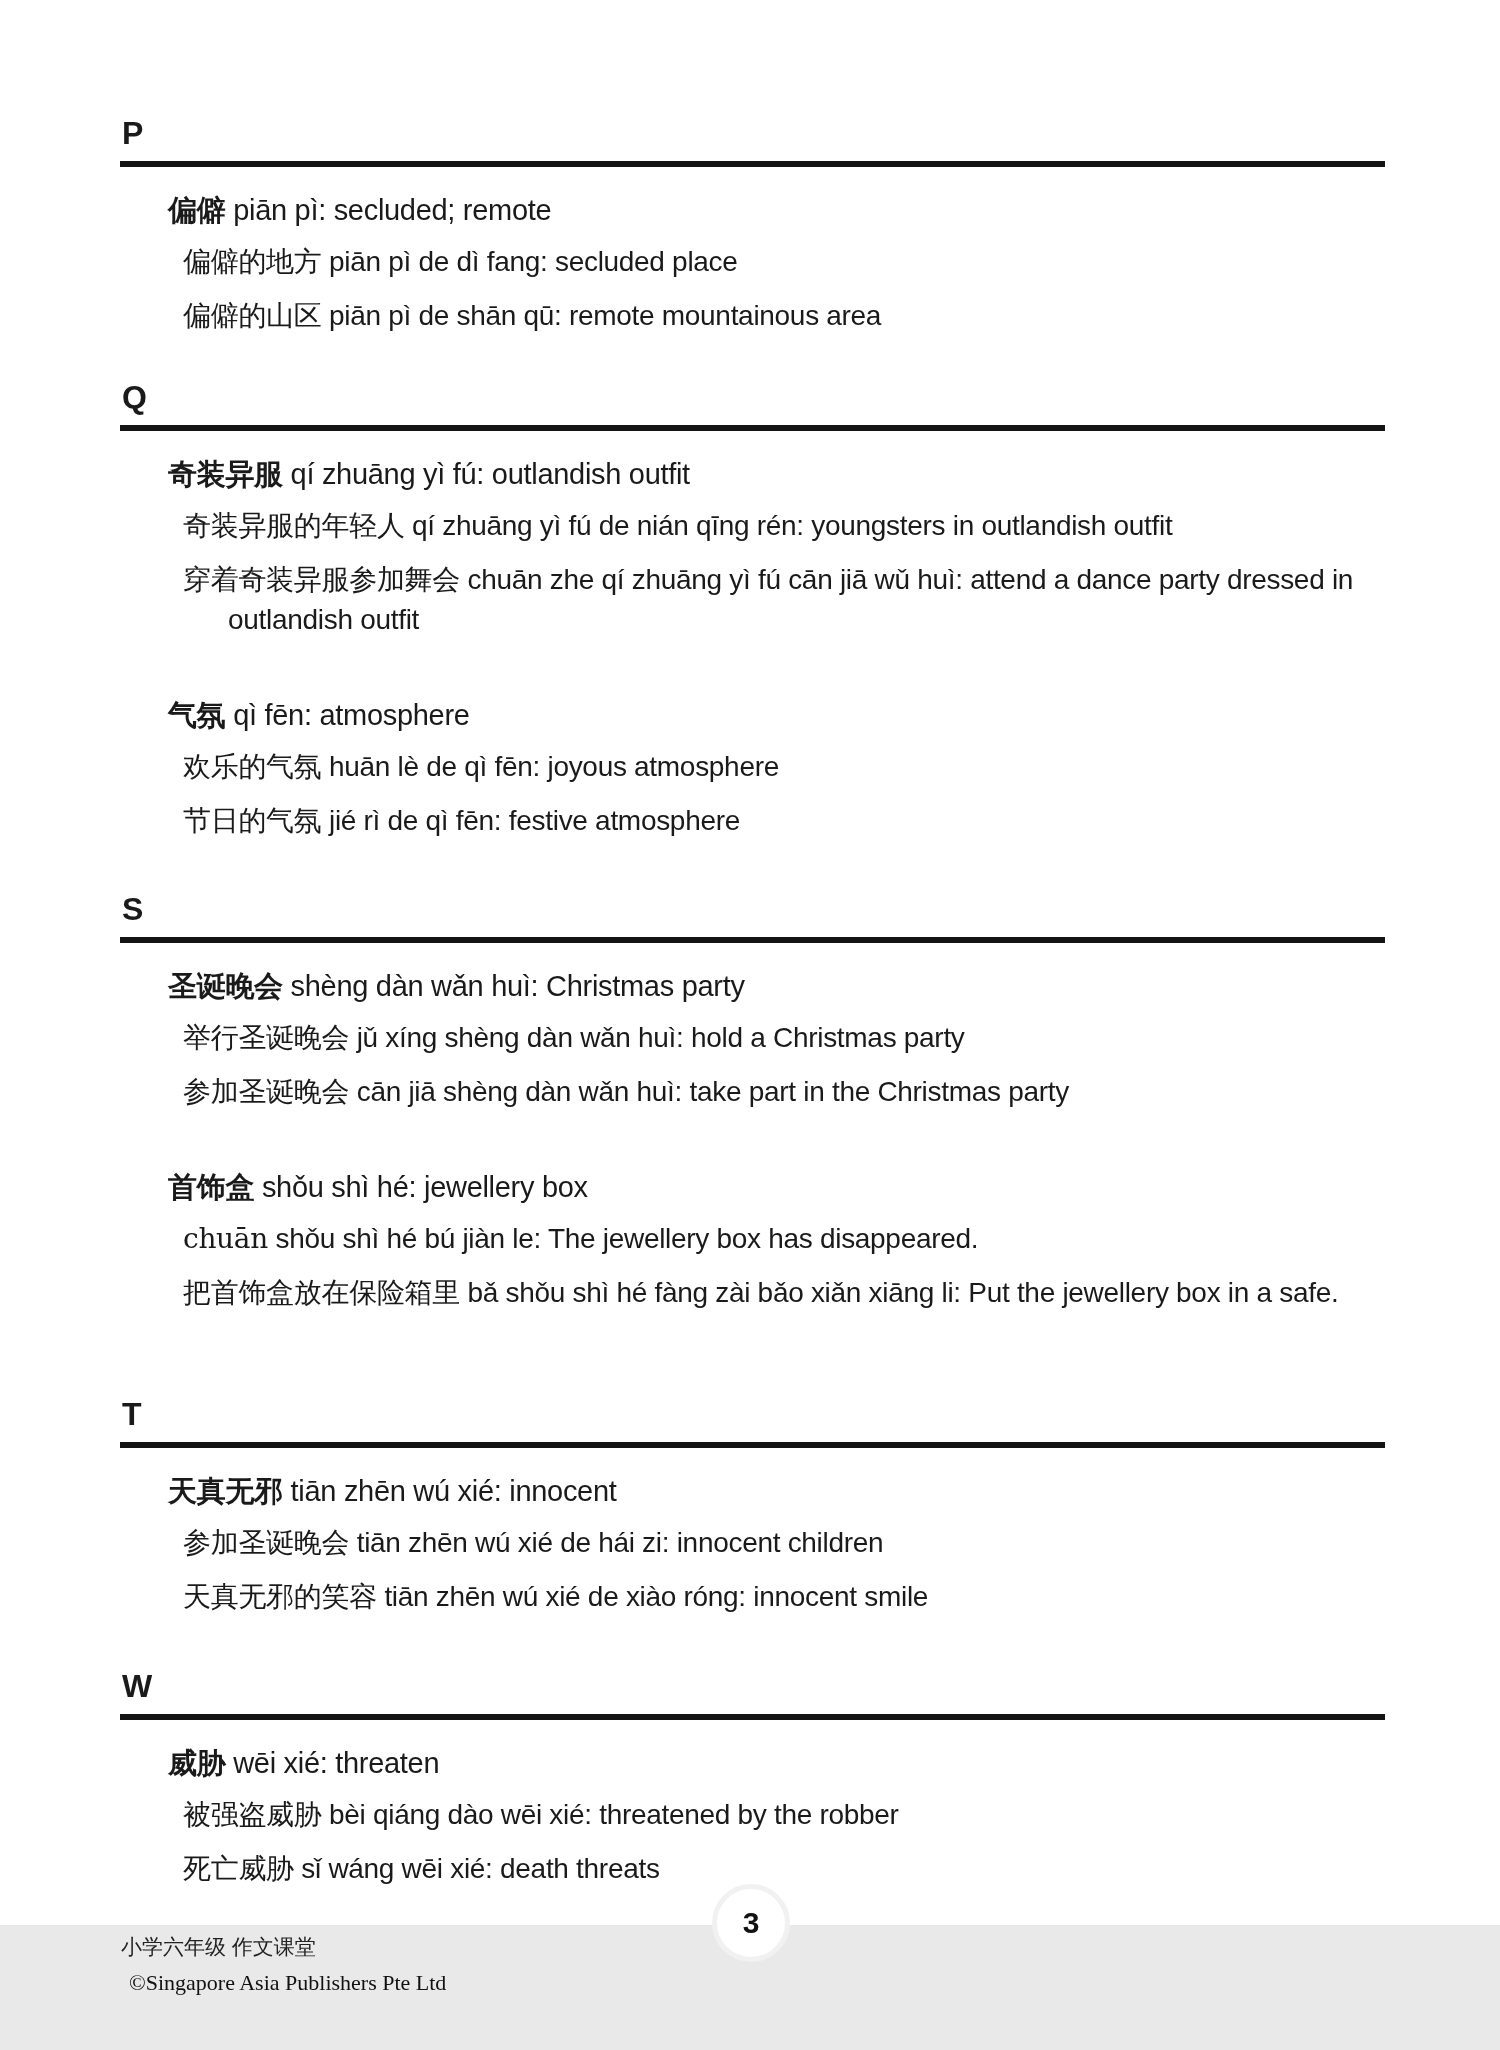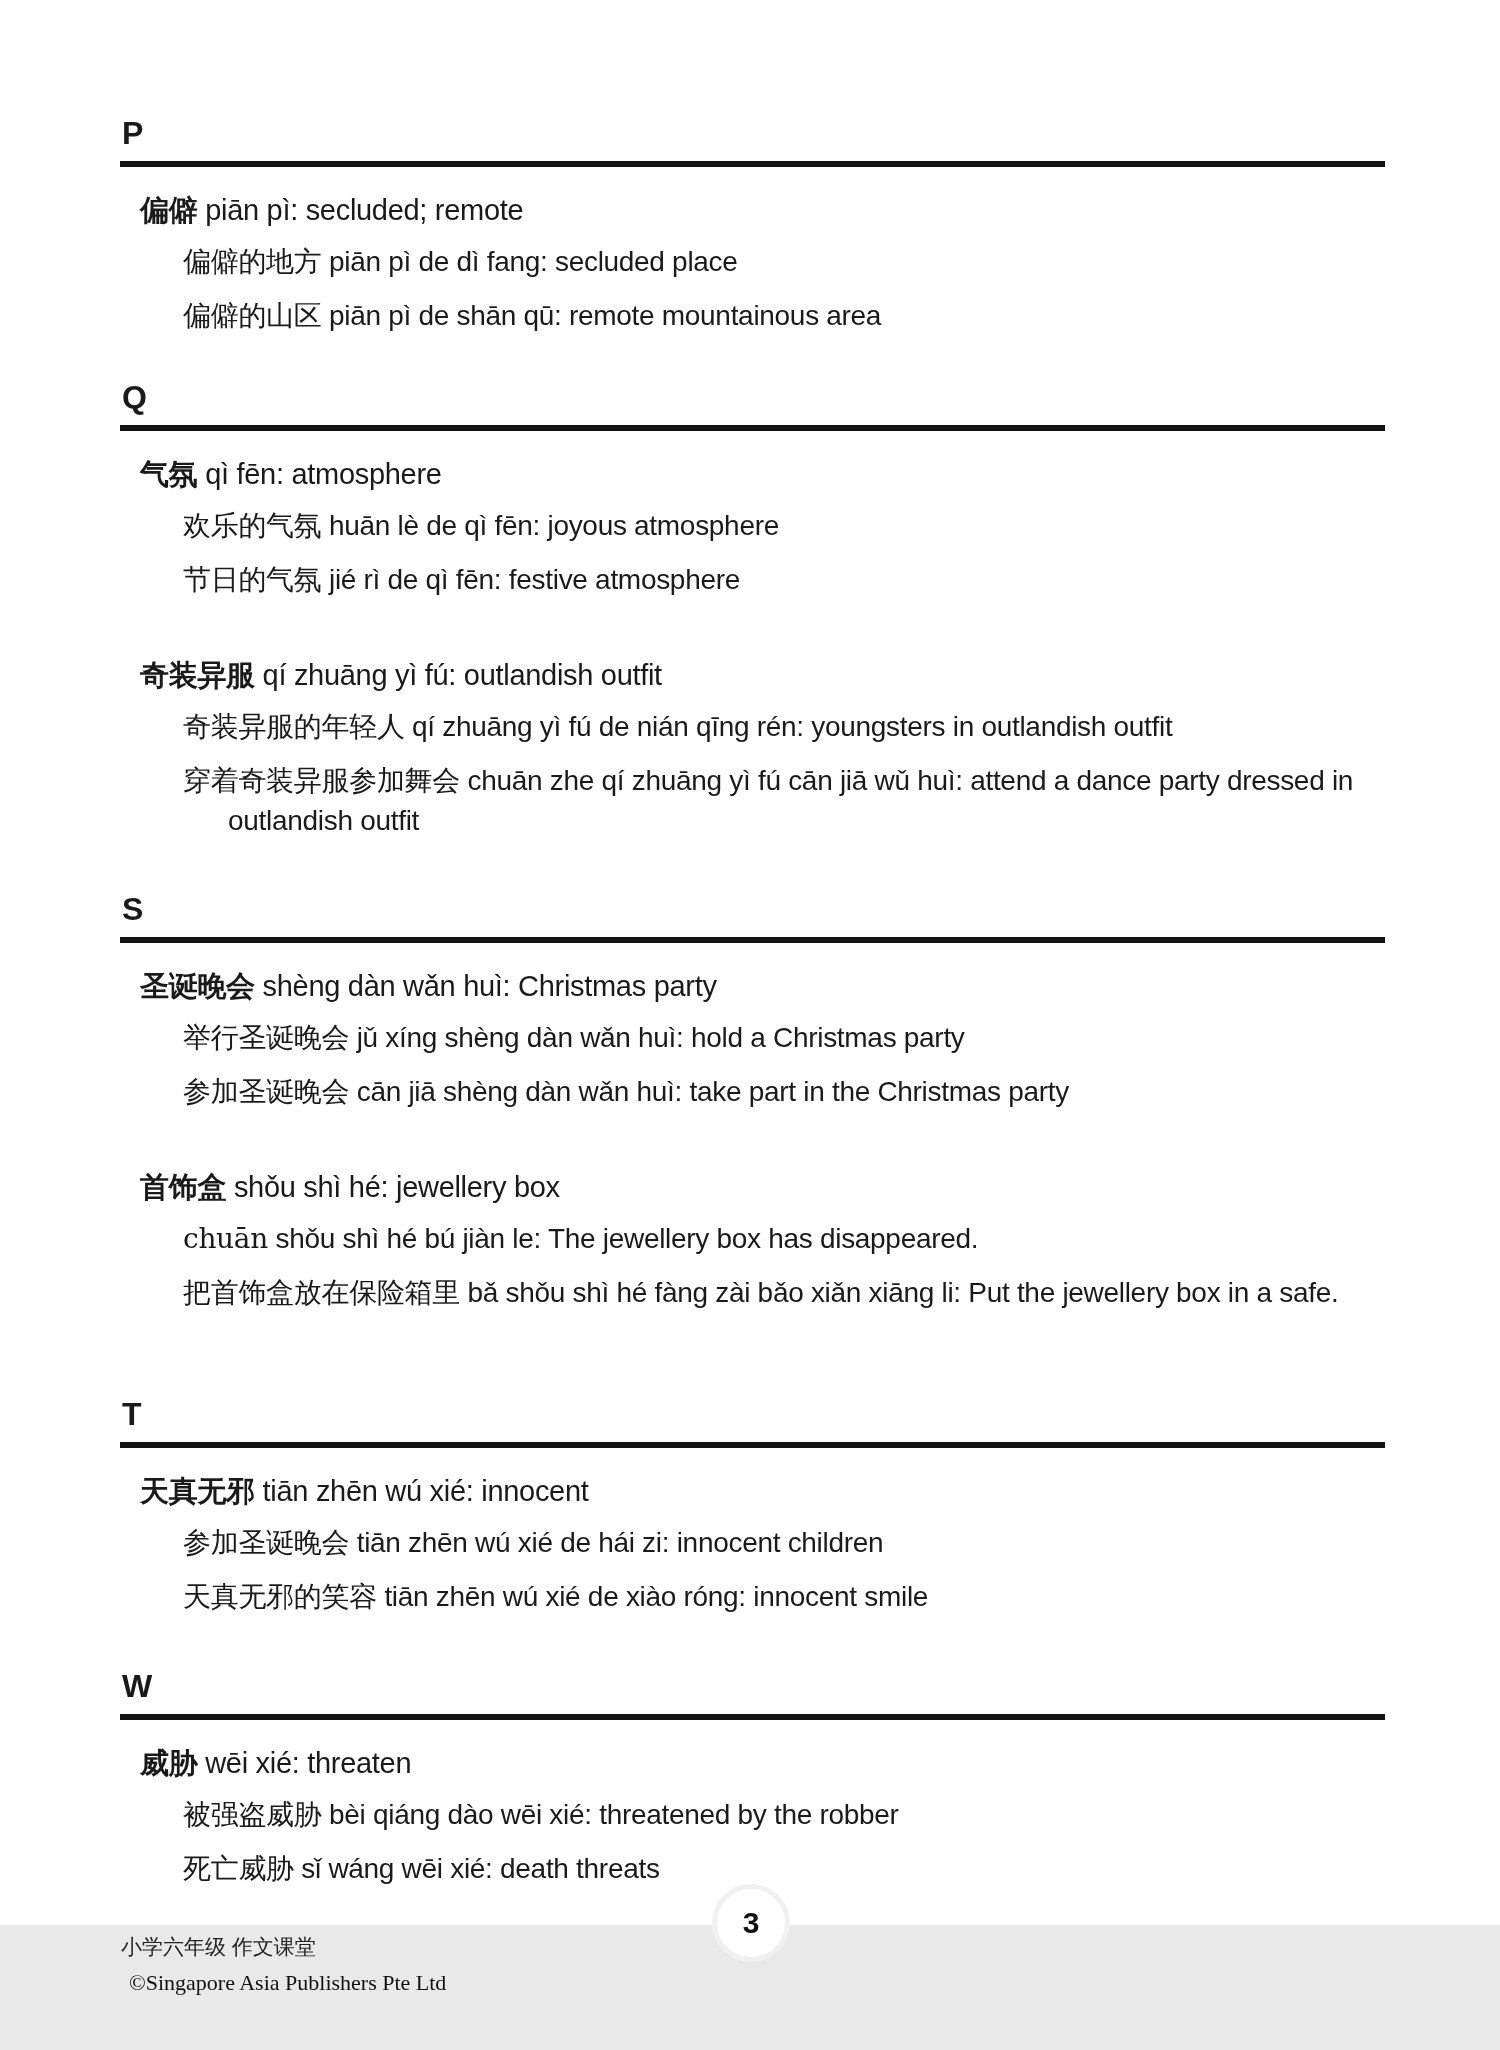--- a/index.html
+++ b/index.html
@@ -35,21 +35,21 @@
   .rule {
     height: 0;
     border-bottom: 6px solid #141414;
     margin: 0 0 26px 0;
   }
 
   .entry { margin: 0 0 58px 0; }
   .entry:last-child { margin-bottom: 0; }
 
   p.headword {
-    margin: 0 0 0 20px;
+    margin: 0 0 0 48px;
     font-size: 29px;
     line-height: 35px;
     letter-spacing: -0.3px;
   }
   p.headword .zh-hei {
     font-weight: 700;
     font-family: "Liberation Sans", sans-serif;
   }
   p.headword .latin { font-weight: 400; }
 
@@ -108,28 +108,28 @@
         <div class="entry">
           <p class="headword"><span class="zh-hei">偏僻</span> <span class="latin">piān pì: secluded; remote</span></p>
           <p class="sub"><span class="zh-kai">偏僻的地方</span> <span class="latin">piān pì de dì fang: secluded place</span></p>
           <p class="sub"><span class="zh-kai">偏僻的山区</span> <span class="latin">piān pì de shān qū: remote mountainous area</span></p>
         </div>
       </section>
       <section class="sec">
         <h2 class="section-letter">Q</h2>
         <div class="rule"></div>
         <div class="entry">
+          <p class="headword"><span class="zh-hei">奇装异服</span> <span class="latin">qí zhuāng yì fú: outlandish outfit</span></p>
+          <p class="sub"><span class="zh-kai">奇装异服的年轻人</span> <span class="latin">qí zhuāng yì fú de nián qīng rén: youngsters in outlandish outfit</span></p>
+          <p class="sub"><span class="zh-kai">穿着奇装异服参加舞会</span> <span class="latin">chuān zhe qí zhuāng yì fú cān jiā wǔ huì: attend a dance party dressed in outlandish outfit</span></p>
+        </div>
+        <div class="entry">
           <p class="headword"><span class="zh-hei">气氛</span> <span class="latin">qì fēn: atmosphere</span></p>
           <p class="sub"><span class="zh-kai">欢乐的气氛</span> <span class="latin">huān lè de qì fēn: joyous atmosphere</span></p>
           <p class="sub"><span class="zh-kai">节日的气氛</span> <span class="latin">jié rì de qì fēn: festive atmosphere</span></p>
-        </div>
-        <div class="entry">
-          <p class="headword"><span class="zh-hei">奇装异服</span> <span class="latin">qí zhuāng yì fú: outlandish outfit</span></p>
-          <p class="sub"><span class="zh-kai">奇装异服的年轻人</span> <span class="latin">qí zhuāng yì fú de nián qīng rén: youngsters in outlandish outfit</span></p>
-          <p class="sub"><span class="zh-kai">穿着奇装异服参加舞会</span> <span class="latin">chuān zhe qí zhuāng yì fú cān jiā wǔ huì: attend a dance party dressed in outlandish outfit</span></p>
         </div>
       </section>
       <section class="sec">
         <h2 class="section-letter">S</h2>
         <div class="rule"></div>
         <div class="entry">
           <p class="headword"><span class="zh-hei">圣诞晚会</span> <span class="latin">shèng dàn wǎn huì: Christmas party</span></p>
           <p class="sub"><span class="zh-kai">举行圣诞晚会</span> <span class="latin">jǔ xíng shèng dàn wǎn huì: hold a Christmas party</span></p>
           <p class="sub"><span class="zh-kai">参加圣诞晚会</span> <span class="latin">cān jiā shèng dàn wǎn huì: take part in the Christmas party</span></p>
         </div>

